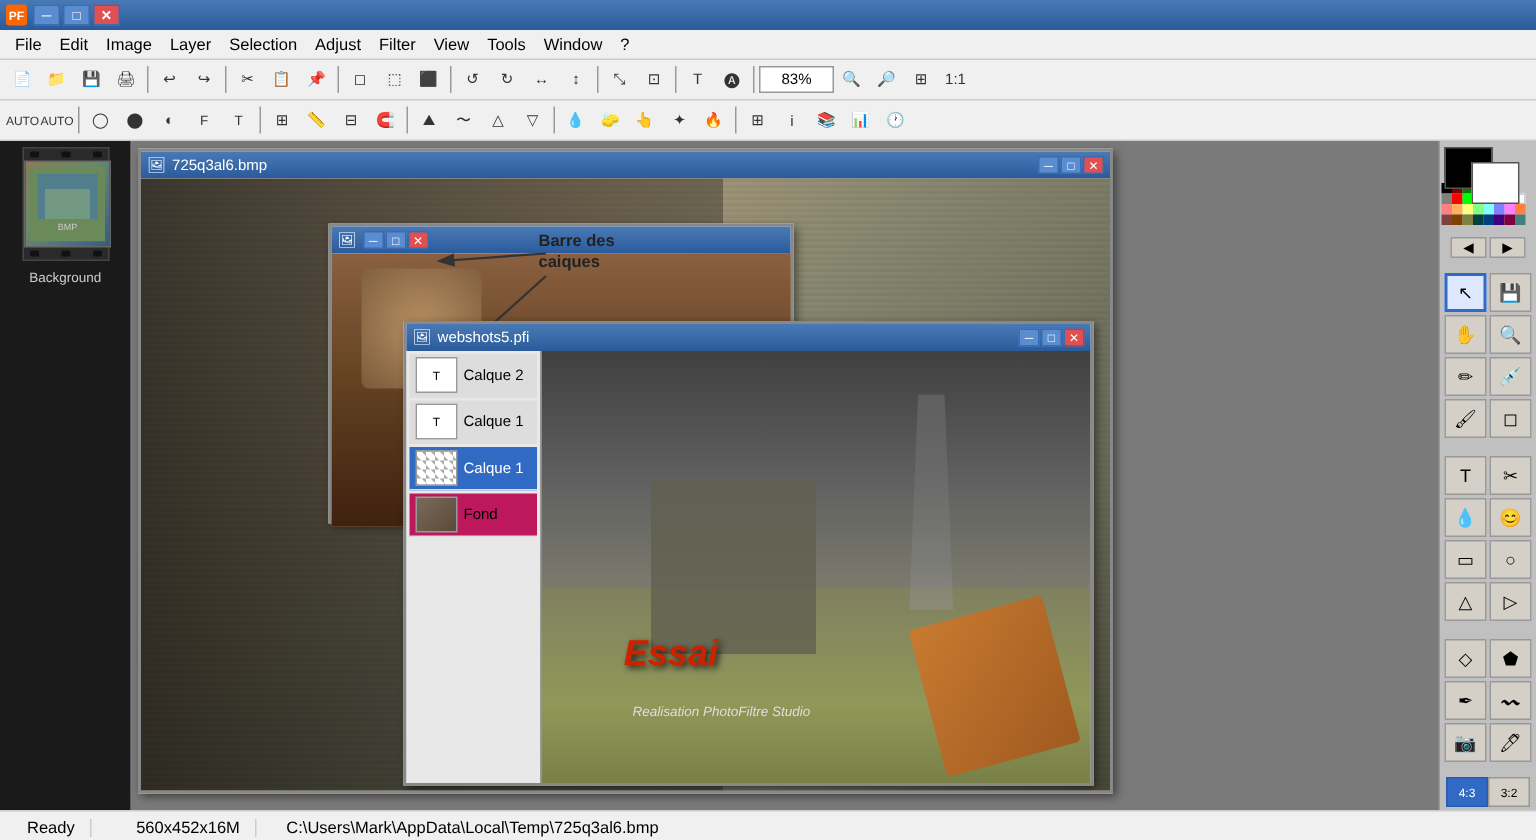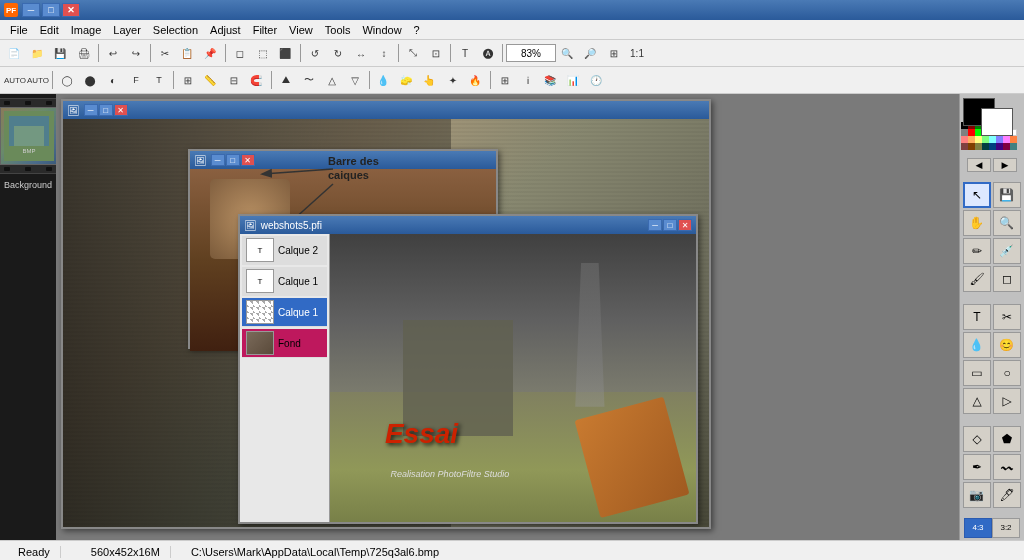--- a/index.html
+++ b/index.html
@@ -23,21 +23,21 @@
     .toolbar-area { background: #f0f0f0; border-bottom: 1px solid #ccc; }
     .toolbar-row { display: flex; align-items: center; padding: 2px 4px; min-height: 26px; gap: 1px; flex-wrap: wrap; }
     .tb-btn { width: 22px; height: 22px; background: #f0f0f0; border: 1px solid transparent; display: flex; align-items: center; justify-content: center; cursor: pointer; font-size: 10px; color: #333; }
     .tb-separator { width: 1px; height: 18px; background: #999; margin: 0 2px; }
     .zoom-input { width: 50px; height: 18px; border: 1px solid #999; font-size: 10px; text-align: center; }
 
     
     .main-area { display: flex; height: calc(560px - 20px - 20px - 52px - 22px); }
 
     
-    .film-strip { width: 56px; background: #1a1a1a; display: flex; flex-direction: column; align-items: center; padding: 4px 2px; gap: 4px; overflow: hidden; }
+    .film-strip { width: 87px; background: #1a1a1a; display: flex; flex-direction: column; align-items: center; padding: 4px 2px; gap: 4px; overflow: hidden; }
     .film-frame { width: 58px; background: #2a2a2a; border: 1px solid #444; }
     .film-frame-img { width: 58px; height: 58px; background: #555; border: 1px solid #666; display: flex; align-items: center; justify-content: center; overflow: hidden; }
     .film-holes { display: flex; justify-content: space-between; padding: 2px 4px; }
     .film-hole { width: 6px; height: 4px; background: #111; border-radius: 1px; }
 
     
     .img-label { color: #ccc; font-size: 9px; text-align: center; padding: 2px 0; }
 
     
     .canvas-area { flex: 1; background: #7a7a7a; overflow: hidden; position: relative; }
@@ -193,20 +193,21 @@
       </div>
     </div>
     <div class="img-label">Background</div>
   </div>
 
   <div class="canvas-area">
 
     <div class="sub-window" style="left:5px; top:5px; width:650px; height:430px;">
       <div class="sub-window-titlebar">
         <span style="font-size:10px; margin-right:4px;">🖼</span>
+        <span class="sub-window-title">725q3al6.bmp</span>
         <div class="sub-window-controls">
           <div class="sw-btn">─</div>
           <div class="sw-btn">□</div>
           <div class="sw-btn close">✕</div>
         </div>
       </div>
 
       <div style="width:100%; height:calc(100% - 18px); background: linear-gradient(180deg, #8a7a6a 0%, #7a8a7a 30%, #9a9a8a 60%, #6a5a4a 100%); position:relative; overflow:hidden;">
 
         <div style="position:absolute; inset:0; background: linear-gradient(135deg, #c8b89a 0%, #a8987a 30%, #888870 50%, #686858 80%, #484838 100%);"></div>
@@ -274,21 +275,21 @@
                 <div style="position:absolute; bottom:0; left:0; right:0; height:45%; background: linear-gradient(180deg, #808060 0%, #909858 60%, #788048 100%);"></div>
 
                 <div style="position:absolute; top:30%; left:20%; width:30%; height:40%; background:#606050; opacity:0.8;">
                   <div style="position:absolute; top:-20px; left:-10px; width:calc(100%+20px); height:25px; background:#505040; clip-path:polygon(0 100%, 50% 0, 100% 100%);"></div>
                 </div>
 
                 <div style="position:absolute; top:10%; right:25%; width:8%; height:50%; background:linear-gradient(180deg, rgba(100,100,100,0.8), rgba(150,150,150,0.4)); clip-path:polygon(20% 0, 80% 0, 100% 100%, 0% 100%);"></div>
 
                 <div style="position:absolute; bottom:5%; right:5%; width:25%; height:35%; background: linear-gradient(135deg, #c87a30, #a05a20); transform:rotate(-15deg); border-radius:3px;"></div>
 
-                <div style="position:absolute; bottom:25%; left:15%; font-size:28px; font-weight:bold; color:#cc2200; font-style:italic; text-shadow:2px 2px 4px rgba(0,0,0,0.8);">Essai</div>
+                <div style="position:absolute; bottom:25%; left:15%; font-size:24px; font-weight:bold; color:#cc2200; font-style:italic; text-shadow:2px 2px 4px rgba(0,0,0,0.8);">Essai</div>
 
                 <div style="position:absolute; bottom:15%; left:10%; font-size:9px; color:#ddd; font-style:italic;margin-left:24px;">Realisation PhotoFiltre Studio</div>
               </div>
             </div>
           </div>
         </div>
 
         <svg style="position:absolute; top:0; left:0; width:100%; height:100%; pointer-events:none;">
 
           <line x1="270" y1="50" x2="200" y2="55" stroke="#333" stroke-width="1.5" marker-end="url(#arr)"></line>

